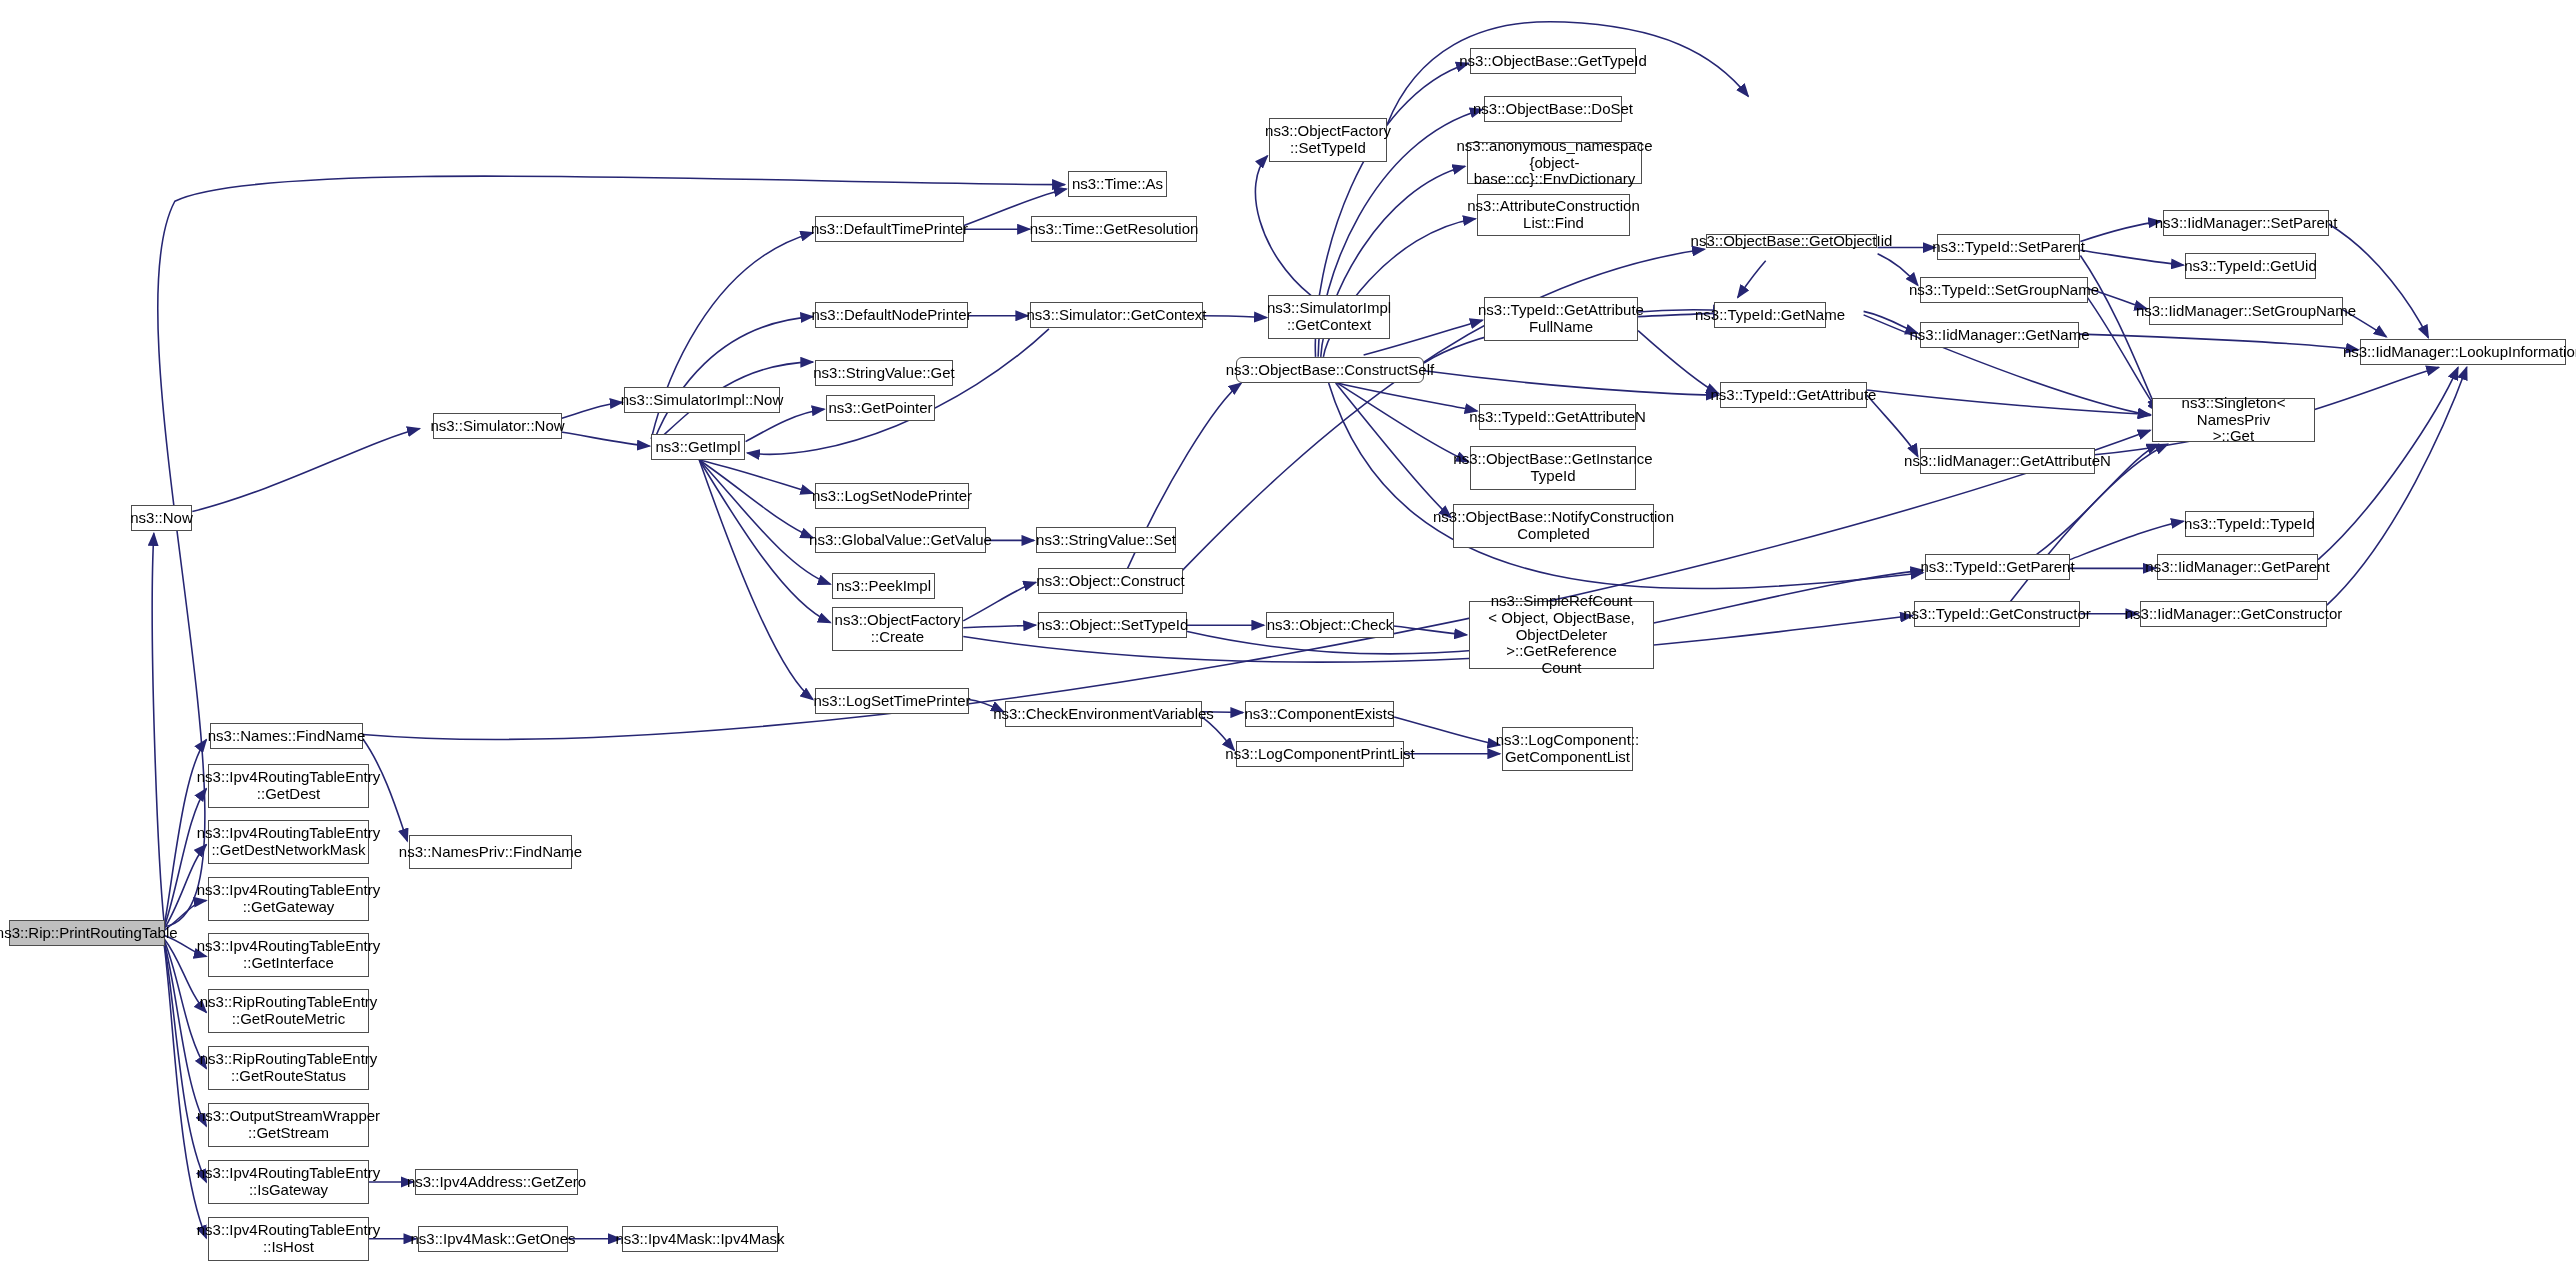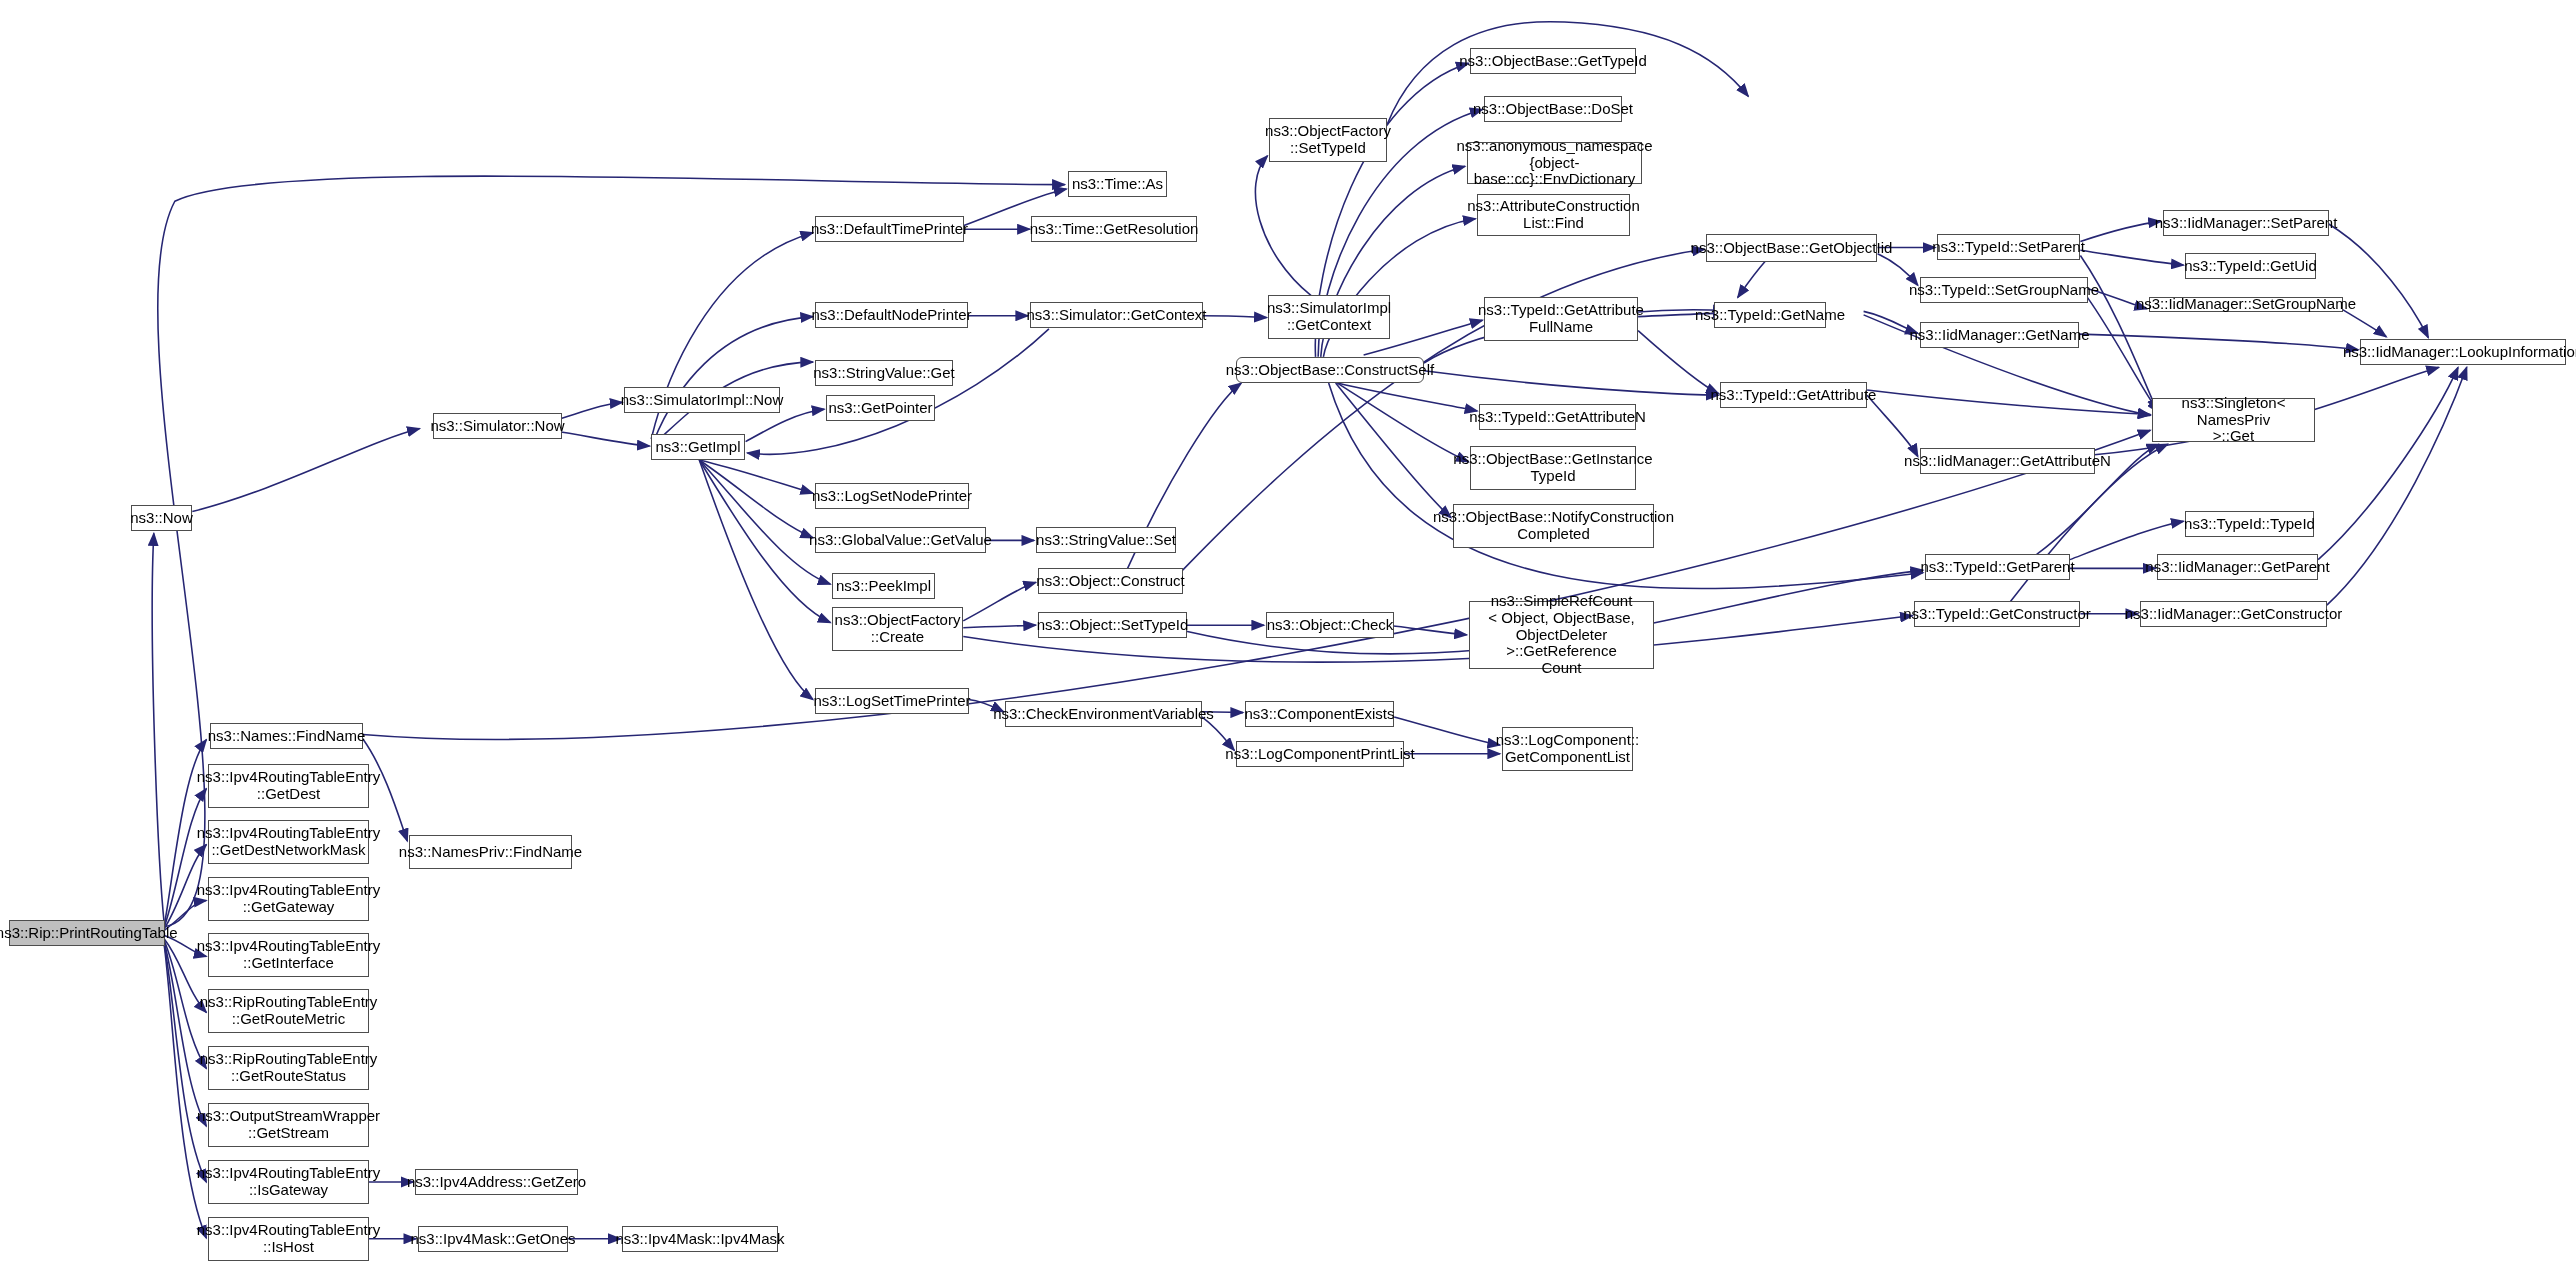--- a/index.html
+++ b/index.html
@@ -178,32 +178,32 @@
 {object-base::cc}::EnvDictionary</div>
       <div class="node" style="left: 1477px; top: 194px; width: 153px; height: 42px;">ns3::AttributeConstruction
 List::Find</div>
       <div class="node" style="left: 1484px; top: 297px; width: 154px; height: 44px;">ns3::TypeId::GetAttribute
 FullName</div>
       <div class="node" style="left: 1479px; top: 404px; width: 157px; height: 26px;">ns3::TypeId::GetAttributeN</div>
       <div class="node" style="left: 1470px; top: 446px; width: 166px; height: 44px;">ns3::ObjectBase::GetInstance
 TypeId</div>
       <div class="node" style="left: 1453px; top: 504px; width: 201px; height: 44px;">ns3::ObjectBase::NotifyConstruction
 Completed</div>
-      <div class="node" style="left: 1706px; top: 234px; width: 171px; height: 28px;">ns3::ObjectBase::GetObjectIid</div>
+      <div class="node" style="left: 1706px; top: 234px; width: 171px; height: 14px;">ns3::ObjectBase::GetObjectIid</div>
       <div class="node" style="left: 1714px; top: 302px; width: 112px; height: 26px;">ns3::TypeId::GetName</div>
       <div class="node" style="left: 1720px; top: 382px; width: 147px; height: 26px;">ns3::TypeId::GetAttribute</div>
       <div class="node" style="left: 1920px; top: 448px; width: 175px; height: 26px;">ns3::IidManager::GetAttributeN</div>
       <div class="node" style="left: 1937px; top: 234px; width: 143px; height: 26px;">ns3::TypeId::SetParent</div>
       <div class="node" style="left: 1920px; top: 277px; width: 168px; height: 26px;">ns3::TypeId::SetGroupName</div>
       <div class="node" style="left: 1920px; top: 322px; width: 159px; height: 26px;">ns3::IidManager::GetName</div>
       <div class="node" style="left: 1925px; top: 554px; width: 145px; height: 26px;">ns3::TypeId::GetParent</div>
       <div class="node" style="left: 1914px; top: 601px; width: 166px; height: 26px;">ns3::TypeId::GetConstructor</div>
       <div class="node" style="left: 2163px; top: 210px; width: 166px; height: 26px;">ns3::IidManager::SetParent</div>
       <div class="node" style="left: 2185px; top: 253px; width: 131px; height: 26px;">ns3::TypeId::GetUid</div>
-      <div class="node" style="left: 2149px; top: 297px; width: 194px; height: 15px; text-align: center;">ns3::IidManager::SetGroupName</div>
+      <div class="node" style="left: 2149px; top: 297px; width: 194px; height: 28px; text-align: center;">ns3::IidManager::SetGroupName</div>
       <div class="node" style="left: 2152px; top: 398px; width: 163px; height: 44px;">ns3::Singleton&lt; NamesPriv
 &gt;::Get</div>
       <div class="node" style="left: 2185px; top: 511px; width: 129px; height: 26px;">ns3::TypeId::TypeId</div>
       <div class="node" style="left: 2157px; top: 554px; width: 161px; height: 26px;">ns3::IidManager::GetParent</div>
       <div class="node" style="left: 2140px; top: 601px; width: 187px; height: 26px;">ns3::IidManager::GetConstructor</div>
       <div class="node" style="left: 2360px; top: 339px; width: 206px; height: 26px;">ns3::IidManager::LookupInformation</div>
       <div class="node" style="left: 210px; top: 723px; width: 153px; height: 26px;">ns3::Names::FindName</div>
       <div class="node" style="left: 409px; top: 835px; width: 163px; height: 34px;">ns3::NamesPriv::FindName</div>
       <div class="node" style="left: 208px; top: 764px; width: 161px; height: 44px;">ns3::Ipv4RoutingTableEntry
 ::GetDest</div>

